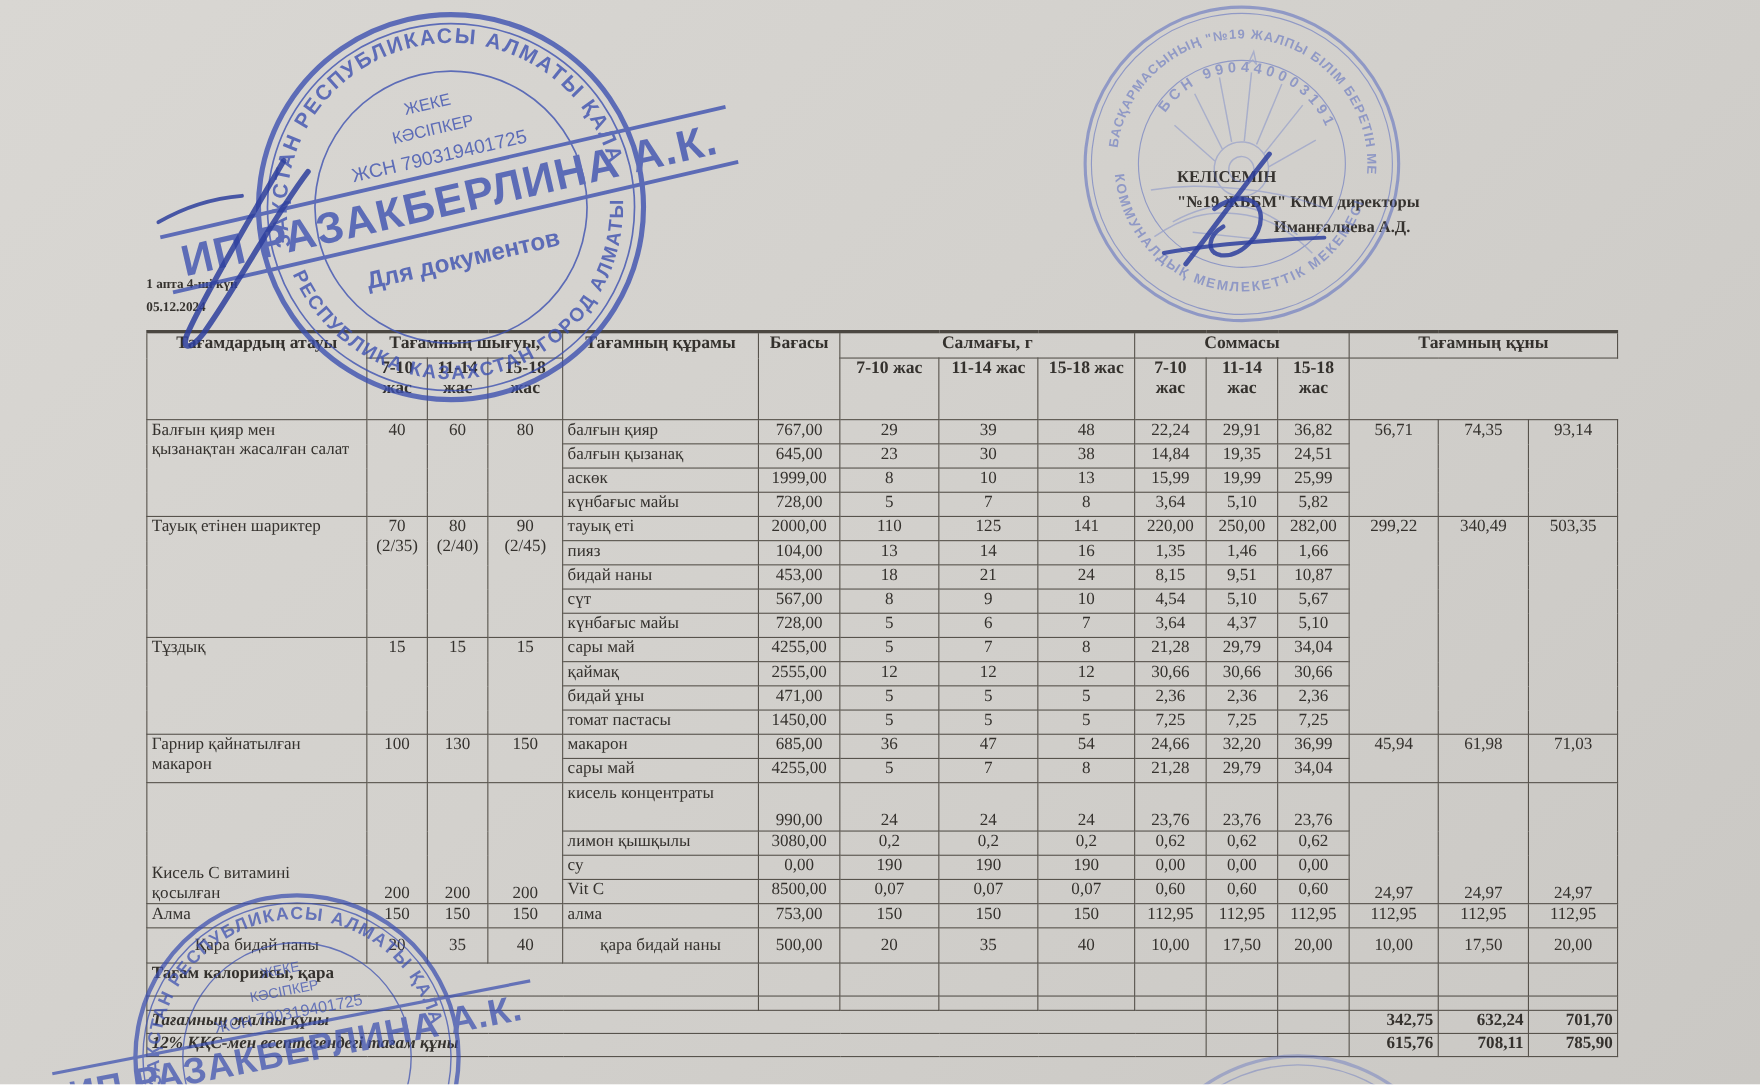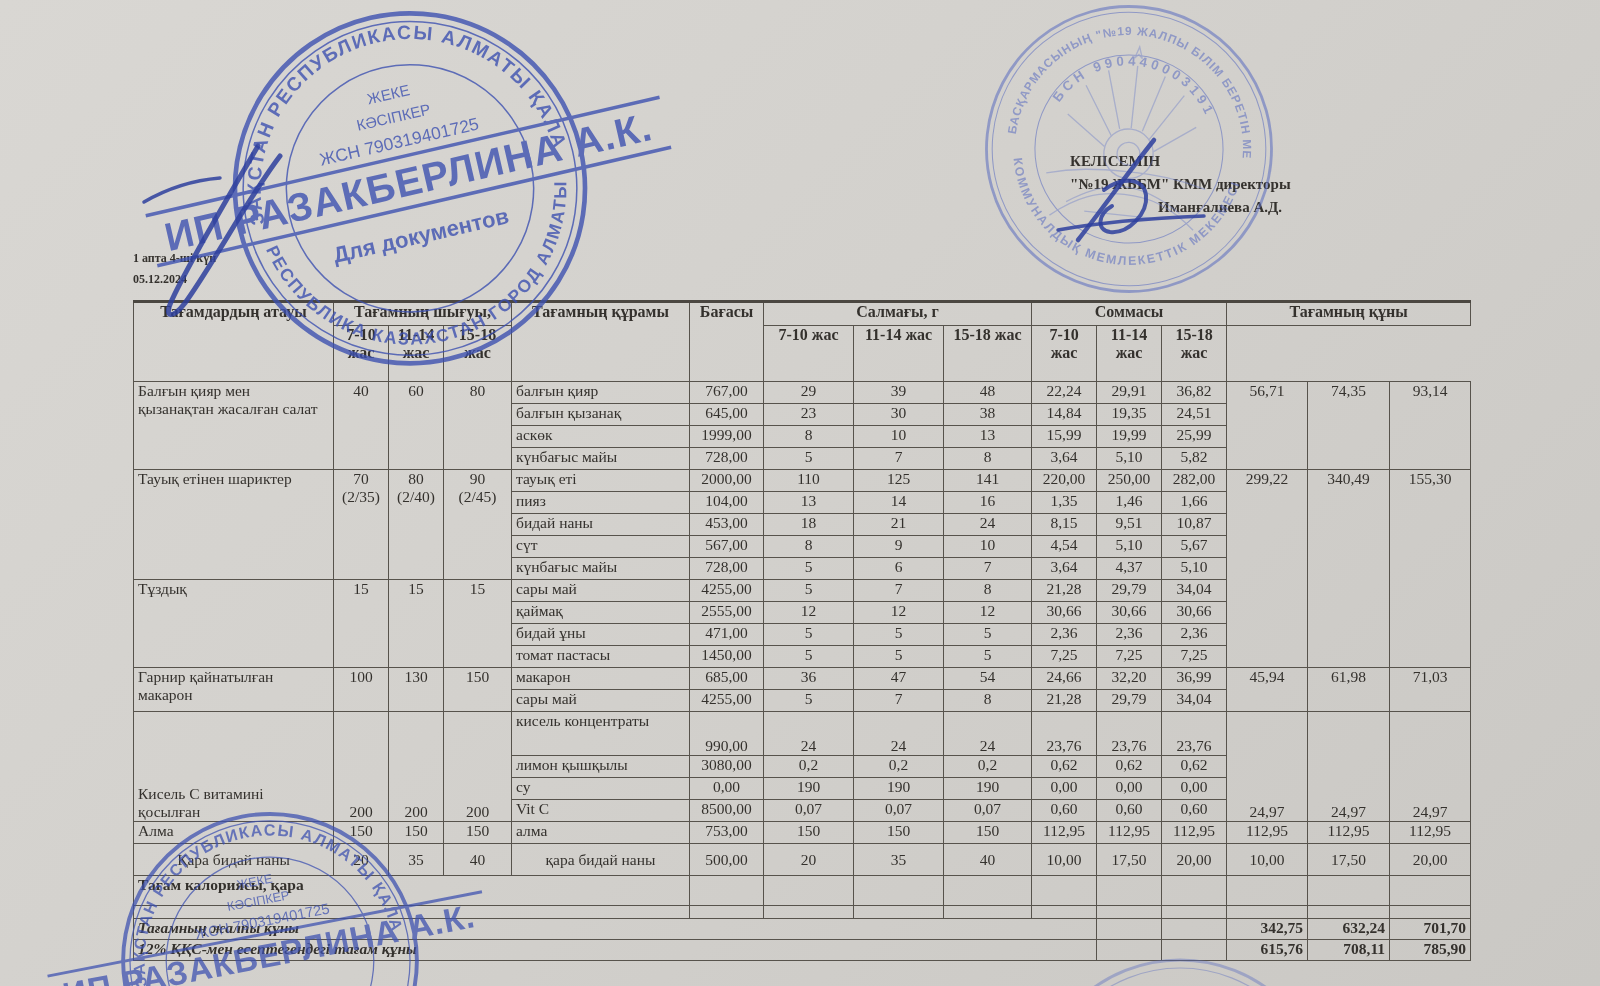--- a/index.html
+++ b/index.html
@@ -171,21 +171,21 @@
           <td class="ing">тауық еті</td>
           <td class="price">2000,00</td>
           <td class="w">110</td>
           <td class="w">125</td>
           <td class="w">141</td>
           <td class="s">220,00</td>
           <td class="s">250,00</td>
           <td class="s">282,00</td>
           <td class="cost" rowspan="9">299,22</td>
           <td class="cost" rowspan="9">340,49</td>
-          <td class="cost" rowspan="9">155,30</td>
+          <td class="cost" rowspan="9">503,35</td>
         </tr>
         <tr>
           <td class="ing">пияз</td>
           <td class="price">104,00</td>
           <td class="w">13</td>
           <td class="w">14</td>
           <td class="w">16</td>
           <td class="s">1,35</td>
           <td class="s">1,46</td>
           <td class="s">1,66</td>

